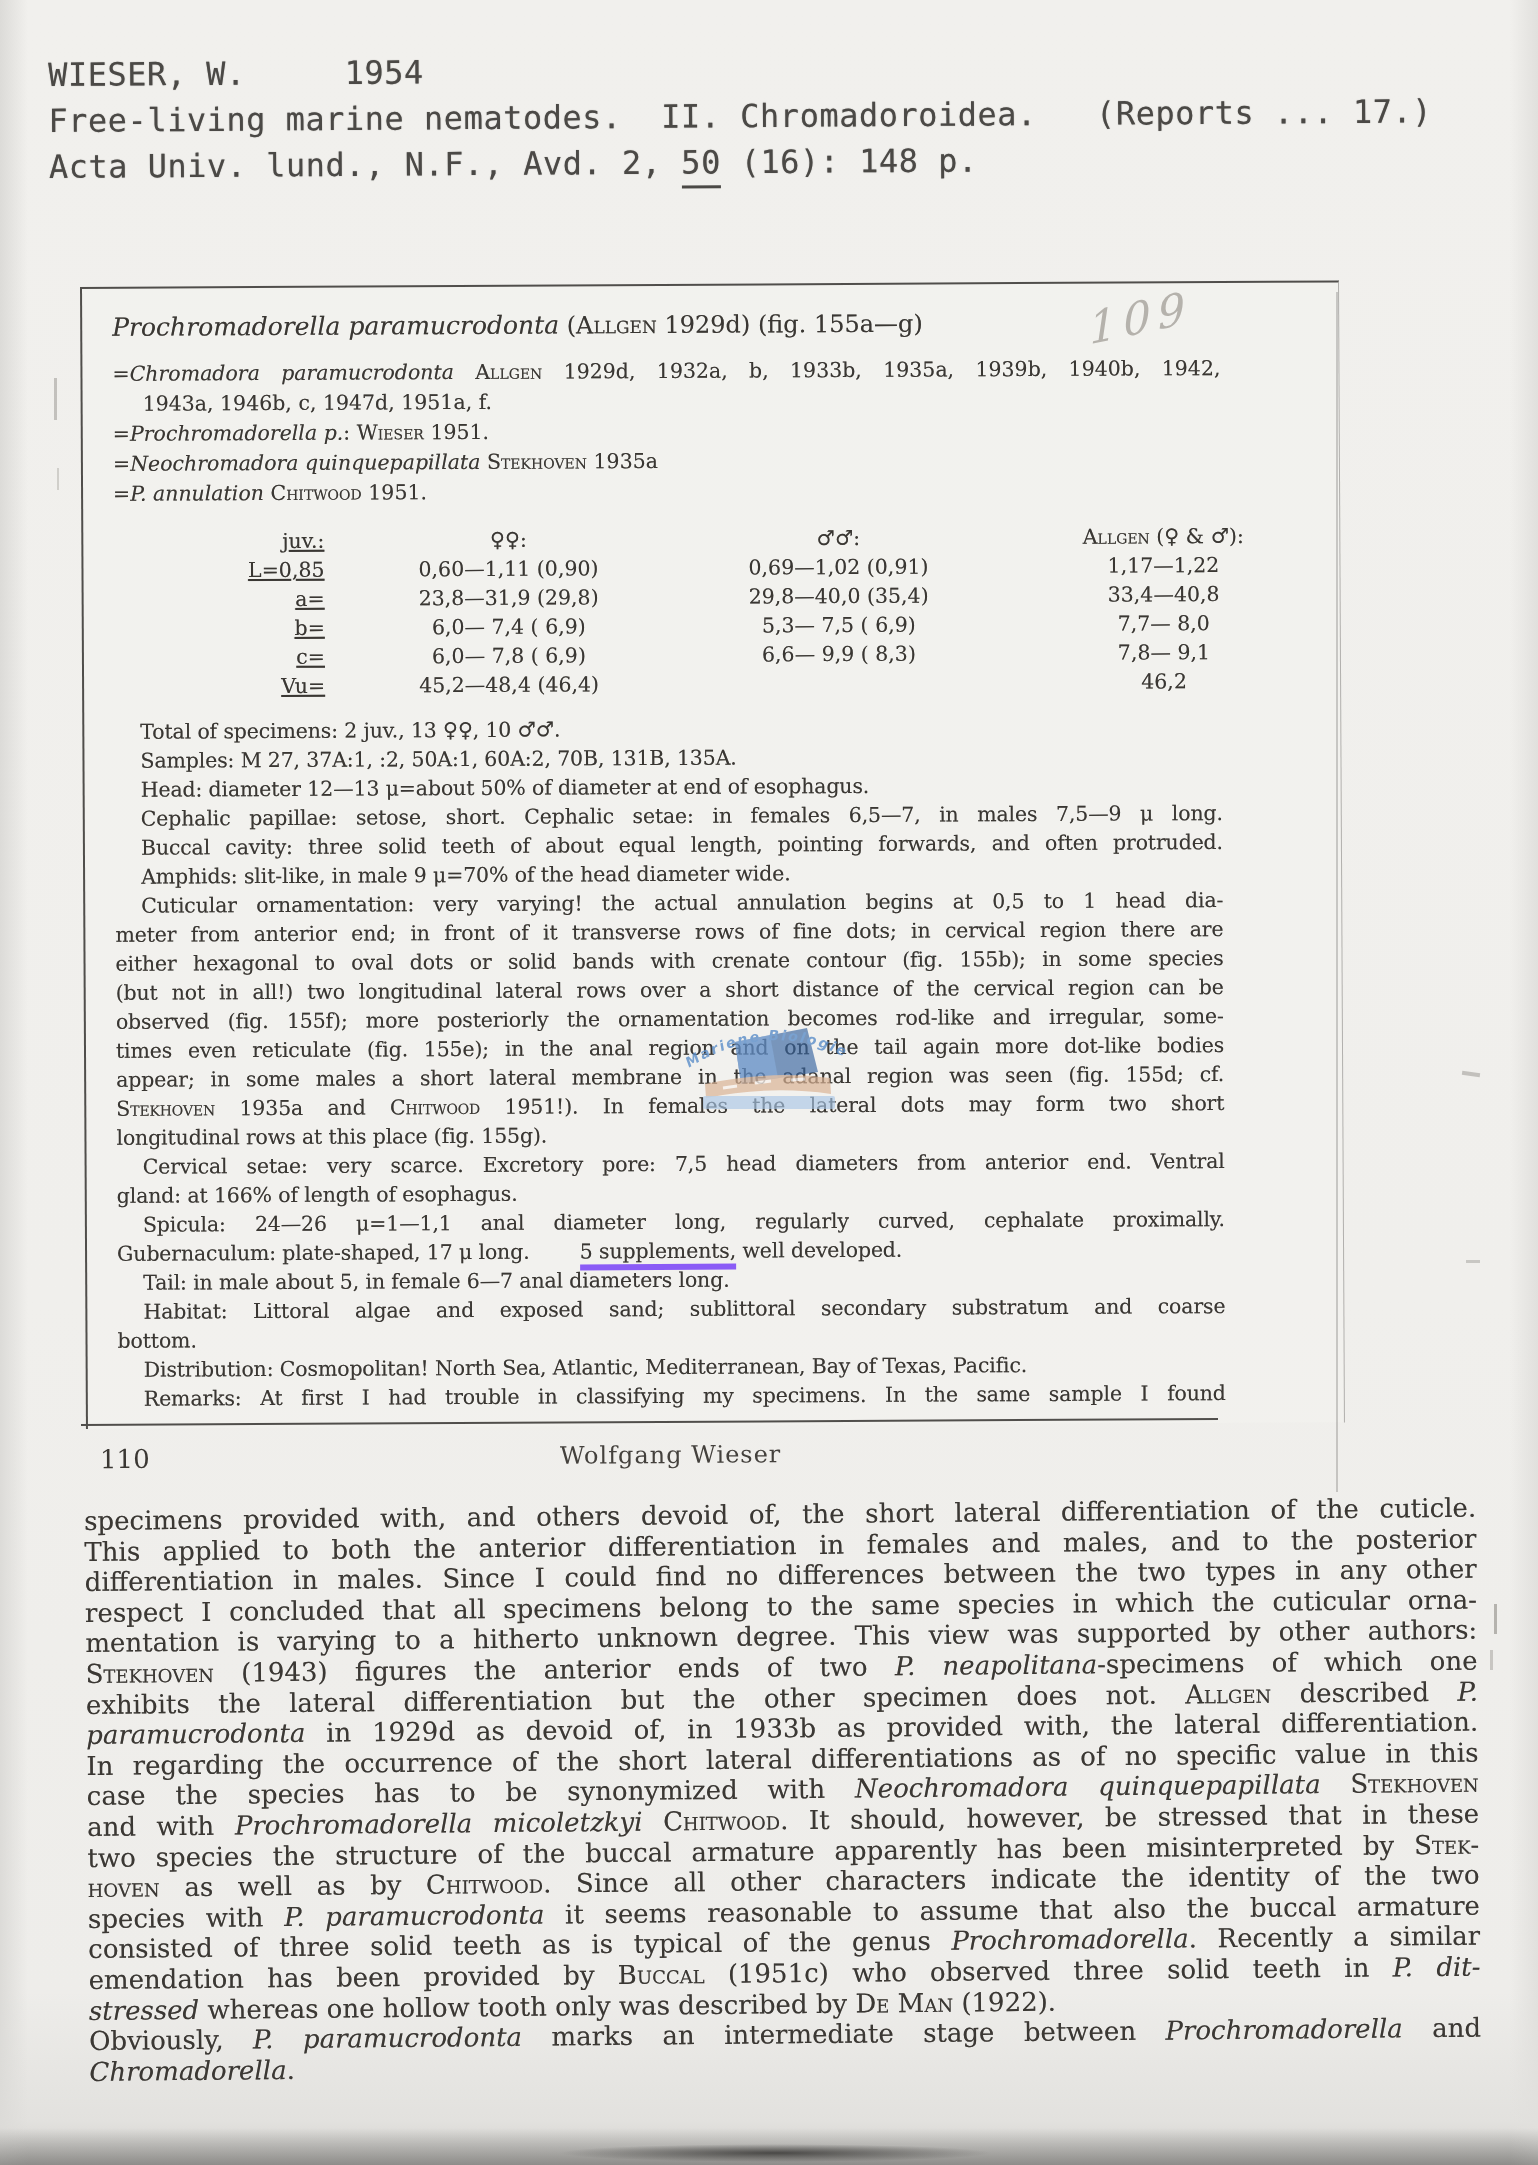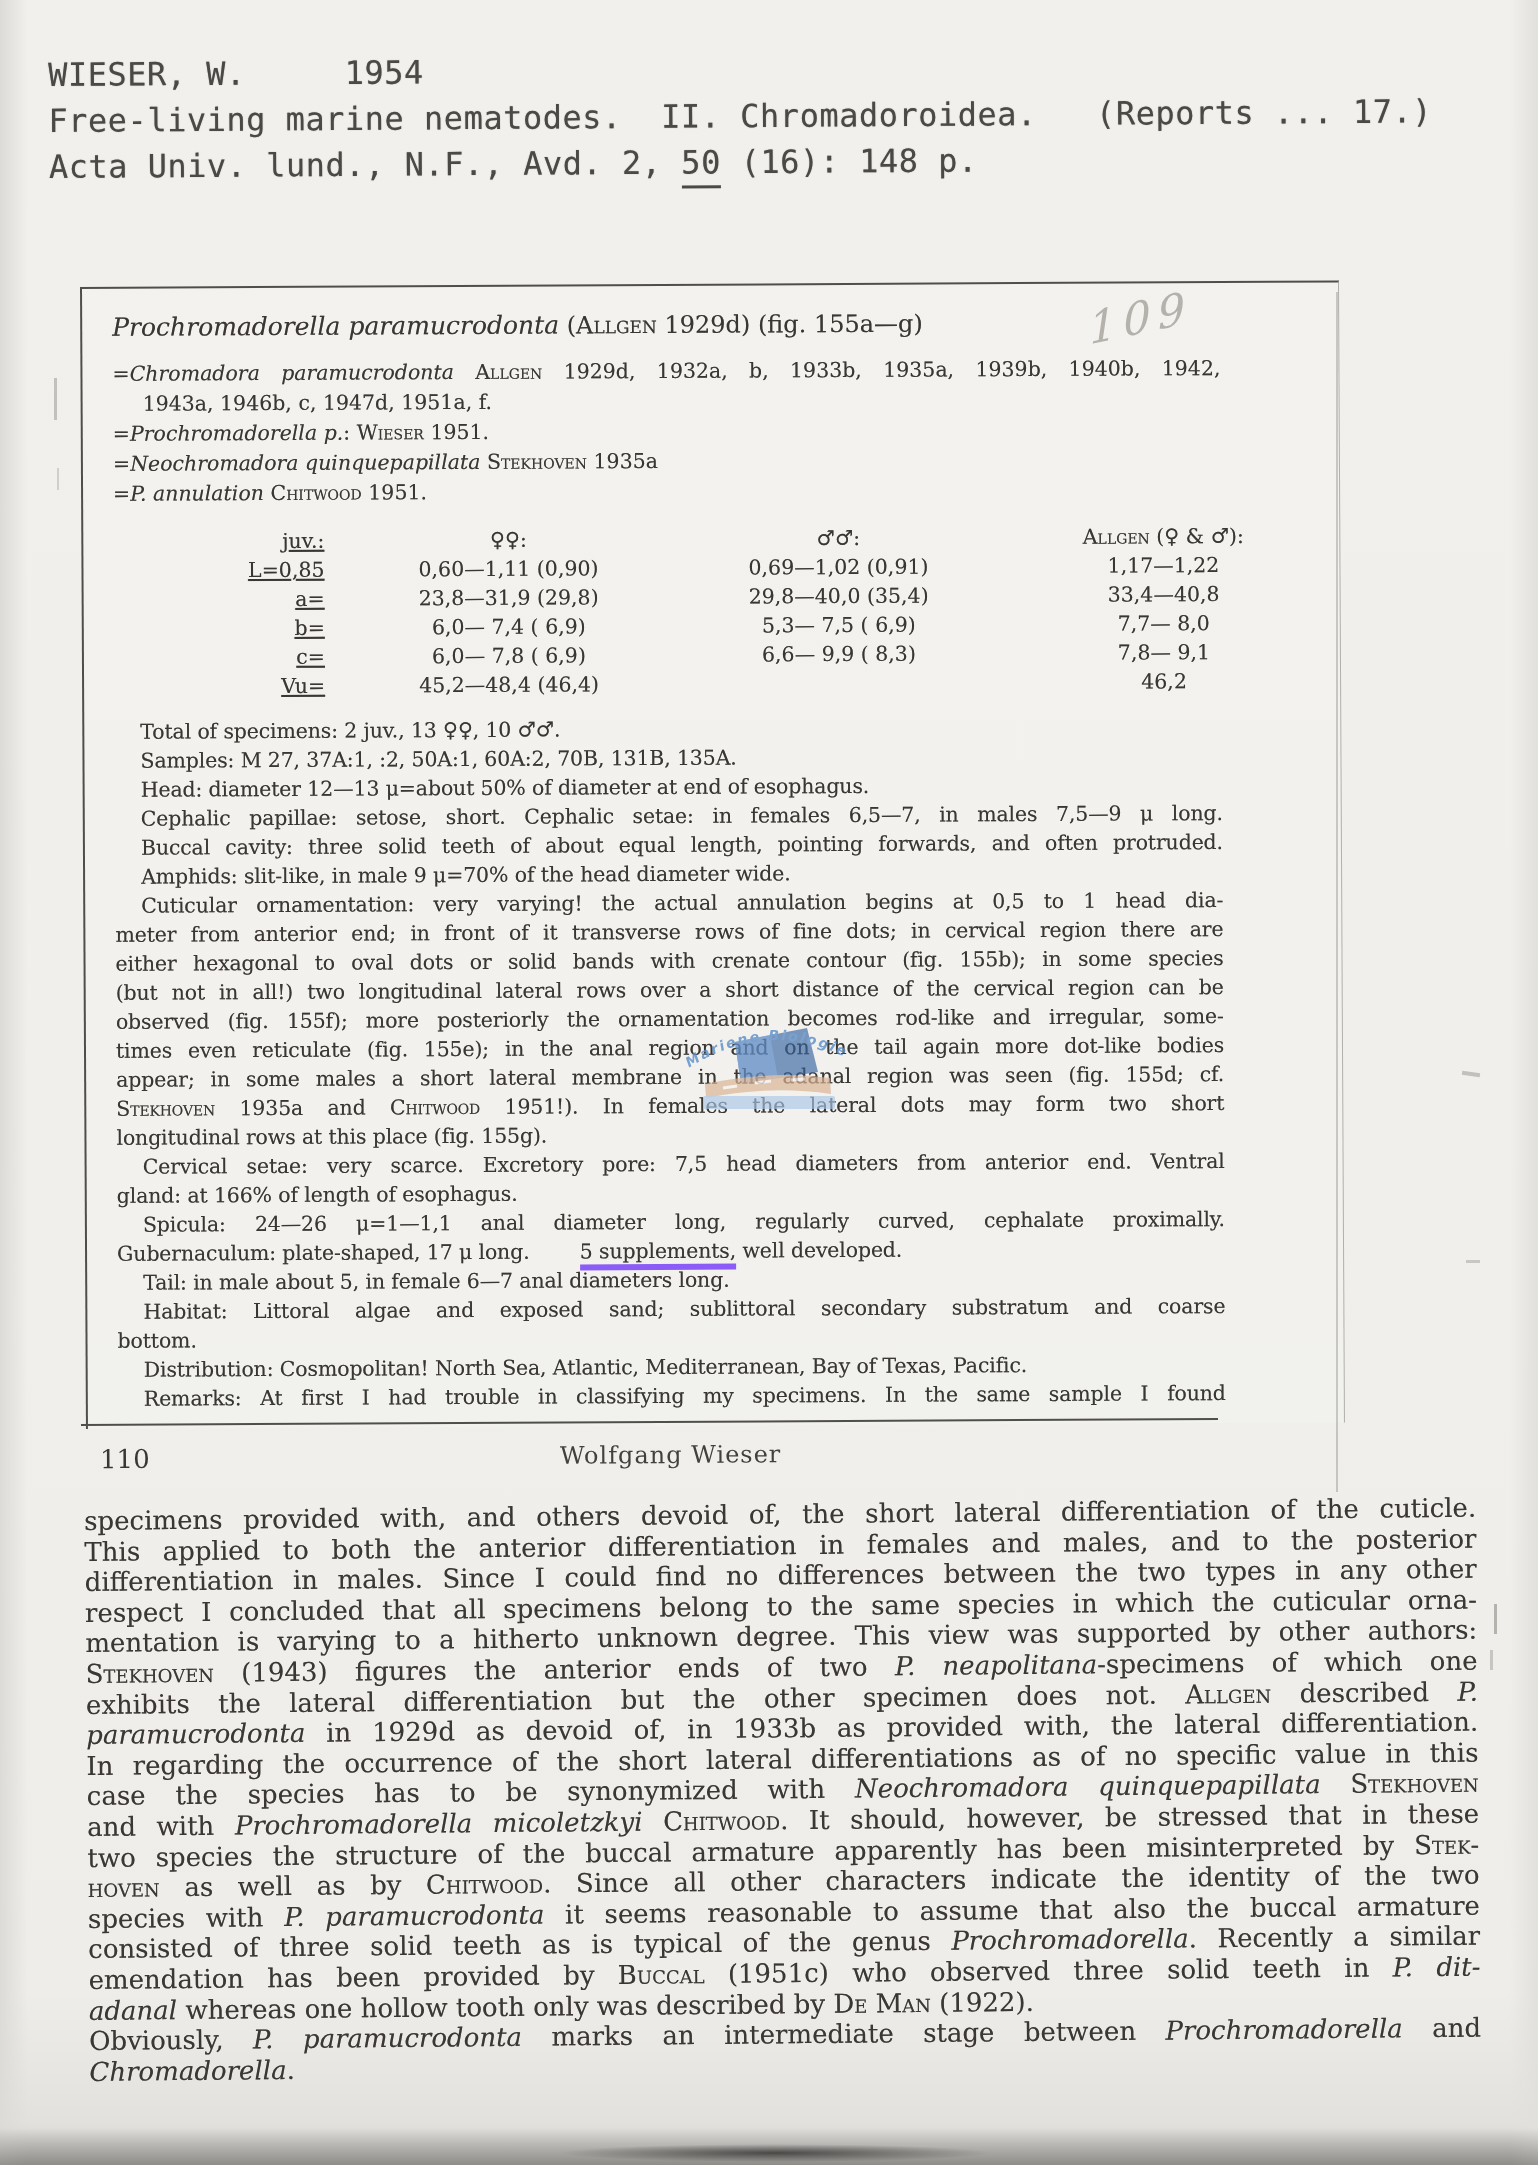--- a/index.html
+++ b/index.html
@@ -208,21 +208,21 @@
       <div class="p2-line jline">exhibits the lateral differentiation but the other specimen does not. <span class="sc">Allgen</span> described <span class="it">P.</span></div>
       <div class="p2-line jline"><span class="it">paramucrodonta</span> in 1929d as devoid of, in 1933b as provided with, the lateral differentiation.</div>
       <div class="p2-line jline">In regarding the occurrence of the short lateral differentiations as of no specific value in this</div>
       <div class="p2-line jline">case the species has to be synonymized with <span class="it">Neochromadora quinquepapillata</span> <span class="sc">Stekhoven</span></div>
       <div class="p2-line jline">and with <span class="it">Prochromadorella micoletzkyi</span> <span class="sc">Chitwood</span>. It should, however, be stressed that in these</div>
       <div class="p2-line jline">two species the structure of the buccal armature apparently has been misinterpreted by <span class="sc">Stek</span>-</div>
       <div class="p2-line jline"><span class="sc">hoven</span> as well as by <span class="sc">Chitwood</span>. Since all other characters indicate the identity of the two</div>
       <div class="p2-line jline">species with <span class="it">P. paramucrodonta</span> it seems reasonable to assume that also the buccal armature</div>
       <div class="p2-line jline">consisted of three solid teeth as is typical of the genus <span class="it">Prochromadorella</span>. Recently a similar</div>
       <div class="p2-line jline">emendation has been provided by <span class="sc">Buccal</span> (1951c) who observed three solid teeth in <span class="it">P. dit-</span></div>
-      <div class="p2-line jline end"><span class="it">adanal</span> whereas one hollow tooth only was described by <span class="sc">De Man</span> (1922).</div>
+      <div class="p2-line jline end"><span class="it">stressed</span> whereas one hollow tooth only was described by <span class="sc">De Man</span> (1922).</div>
       <div class="p2-line jline">Obviously, <span class="it">P. paramucrodonta</span> marks an intermediate stage between <span class="it">Prochromadorella</span> and</div>
       <div class="p2-line jline end"><span class="it">Chromadorella</span>.</div>
     </div>
 
   <div class="watermark">
     <svg class="wm-logo" width="185" height="100" viewBox="0 0 185 100">
       <defs>
           <path id="wmarc" d="M 14 56 Q 92 6 172 46" fill="none"></path>
         </defs>
       <path d="M 60 30 L 132 16 L 143 60 L 66 72 Z" fill="#35639f" opacity="0.8"></path>

